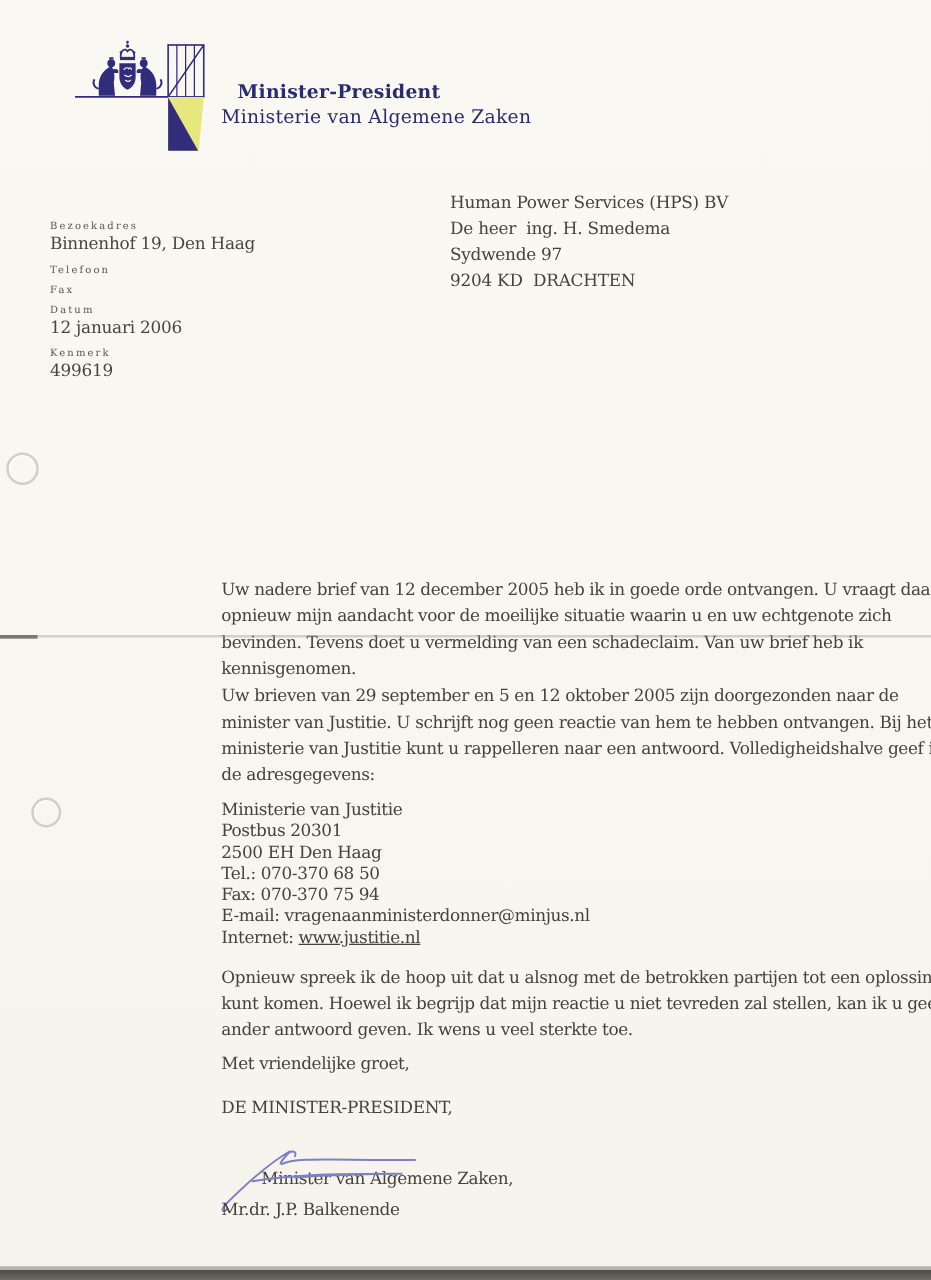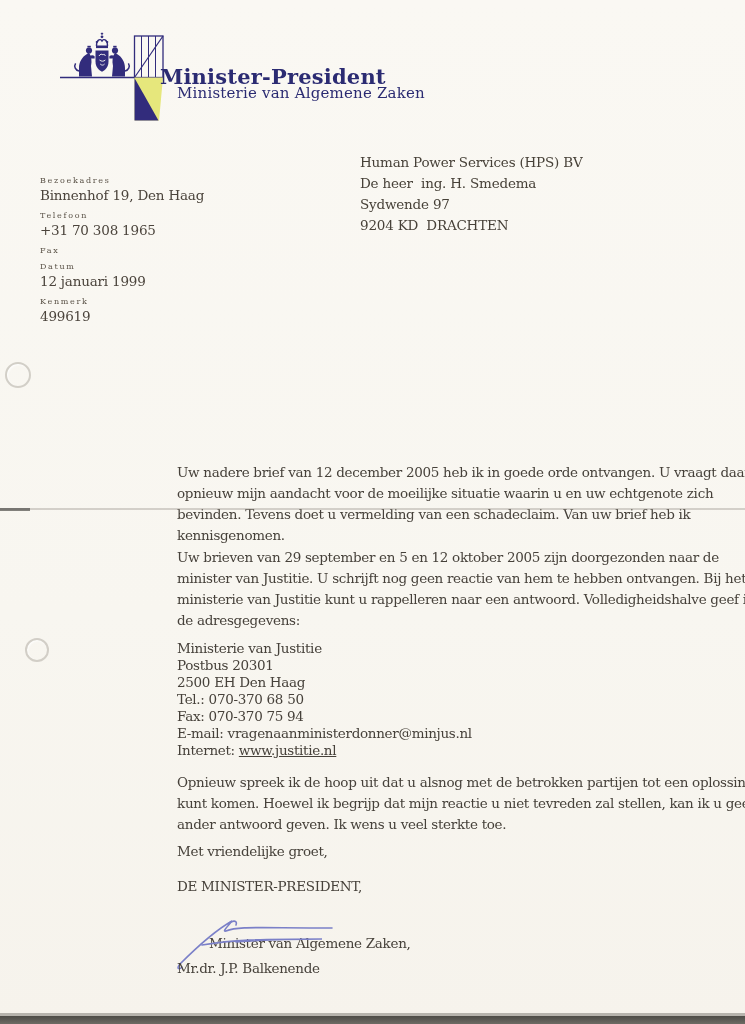--- a/index.html
+++ b/index.html
@@ -8,22 +8,22 @@
     width:745px;height:1024px;
     margin:0 auto;
     background:linear-gradient(180deg,#faf8f3 0%,#f8f6f0 60%,#f6f3ec 100%);
     overflow:hidden;
     font-family:"DejaVu Serif","Liberation Serif",serif;
     color:#474138;
   }
   .abs{position:absolute;}
   
   .lh-title{
-    left:160px;top:64px;
-    font-size:21px;font-weight:bold;color:#2b2b72;letter-spacing:.2px;
+    left:190px;top:64px;
+    font-size:15px;font-weight:bold;color:#2b2b72;letter-spacing:.2px;
   }
   .lh-subtitle{
     left:177px;top:84px;
     font-size:15px;color:#2b2b72;letter-spacing:.2px;
   }
   
   .meta{left:40px;top:176px;width:200px;}
   .meta-group{margin-bottom:7px;}
   .meta-label{
     font-size:8px;letter-spacing:1.7px;color:#5b5348;
@@ -120,28 +120,27 @@
   <div class="abs lh-title">Minister-President</div>
   <div class="abs lh-subtitle">Ministerie van Algemene Zaken</div>
 
   <div class="abs meta">
     <div class="meta-group">
       <div class="meta-label">Bezoekadres</div>
       <div class="meta-value">Binnenhof 19, Den Haag</div>
     </div>
     <div class="meta-group">
       <div class="meta-label">Telefoon</div>
-      <div class="meta-value">+31 70 308 1965</div>
     </div>
     <div class="meta-group">
       <div class="meta-label">Fax</div>
     </div>
     <div class="meta-group">
       <div class="meta-label">Datum</div>
-      <div class="meta-value">12 januari 1999</div>
+      <div class="meta-value">12 januari 2006</div>
     </div>
     <div class="meta-group">
       <div class="meta-label">Kenmerk</div>
       <div class="meta-value">499619</div>
     </div>
   </div>
 
   <div class="abs recipient">Human Power Services (HPS) BV
 De heer  ing. H. Smedema
 Sydwende 97

